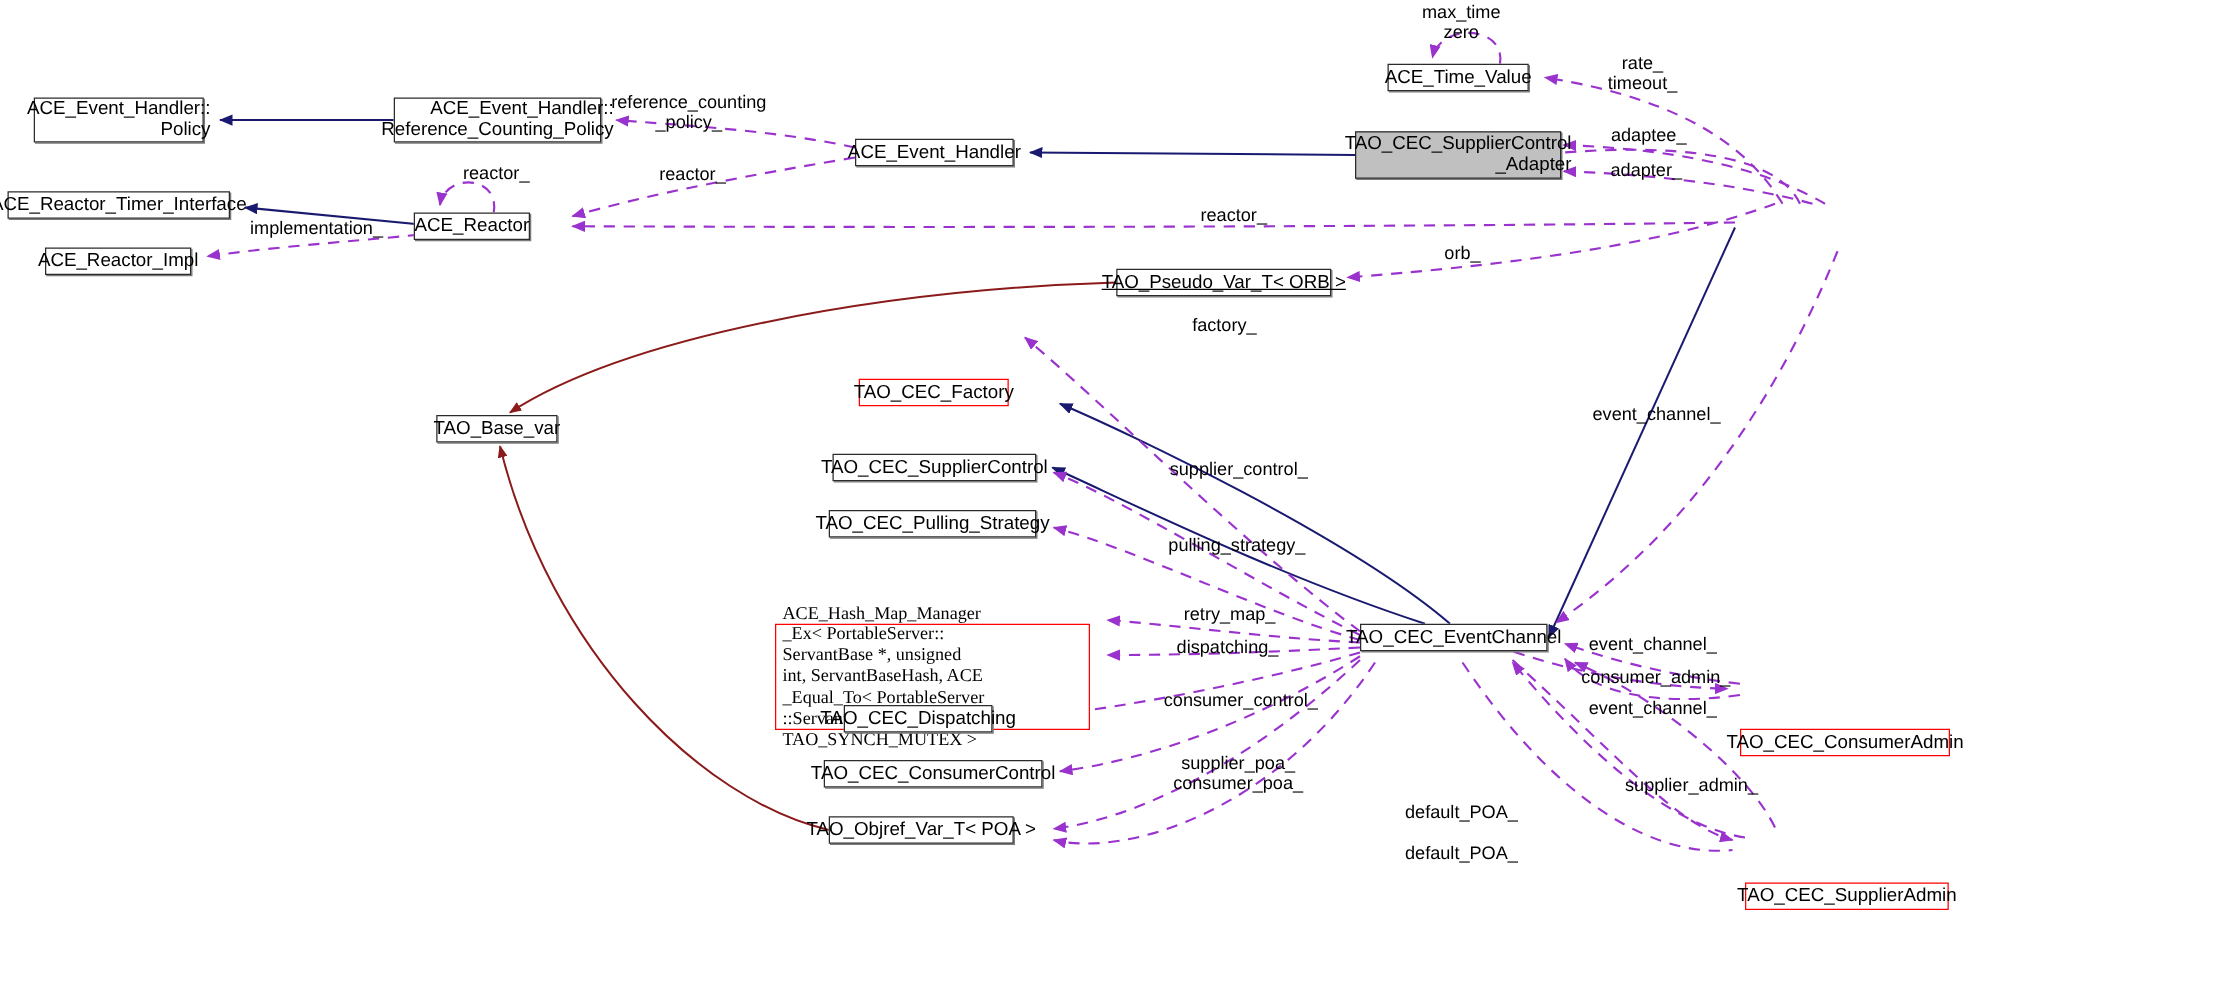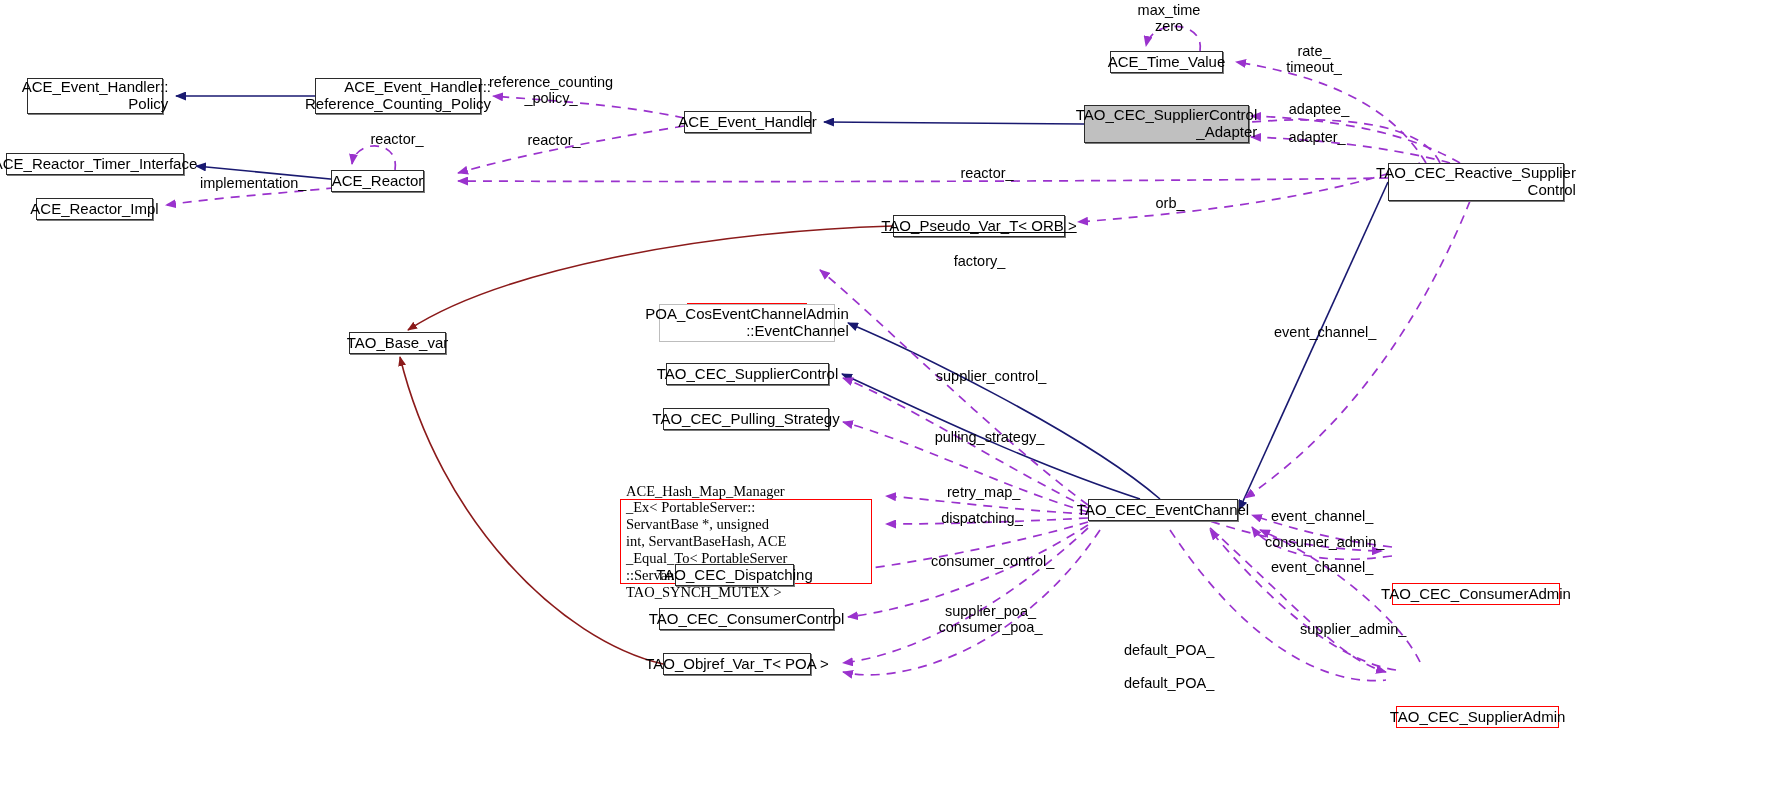--- a/index.html
+++ b/index.html
@@ -138,26 +138,22 @@
 Policy</div>
   <div class="node dark" style="left:315px; top:78px;  width:166px; height:36px;">ACE_Event_Handler::
 Reference_Counting_Policy</div>
   <div class="node dark" style="left:6px;   top:153px; width:178px; height:22px;">ACE_Reactor_Timer_Interface</div>
   <div class="node dark" style="left:36px;  top:198px; width:117px; height:22px;">ACE_Reactor_Impl</div>
   <div class="node dark" style="left:331px; top:170px; width:93px;  height:22px;">ACE_Reactor</div>
   <div class="node dark" style="left:684px; top:111px; width:127px; height:22px;">ACE_Event_Handler</div>
   <div class="node dark" style="left:1110px;top:51px;  width:113px; height:22px;">ACE_Time_Value</div>
   <div class="node filled" style="left:1084px;top:105px;width:165px; height:38px;">TAO_CEC_SupplierControl
 _Adapter</div>
-  <div class="node dark" style="left:1388px;top:163px; width:176px; height:38px;">TAO_CEC_Reactive_Supplier
-Control</div>
   <div class="node dark" style="left:893px; top:215px; width:172px; height:22px;text-decoration:underline;">TAO_Pseudo_Var_T&lt; ORB &gt;</div>
   <div class="node red" style="left:687px; top:259px; width:120px; height:22px;">TAO_CEC_Factory</div>
-  <div class="node gray" style="left:659px; top:304px; width:176px; height:38px;">POA_CosEventChannelAdmin
-::EventChannel</div>
   <div class="node dark" style="left:349px; top:332px; width:97px;  height:22px;">TAO_Base_var</div>
   <div class="node dark" style="left:666px; top:363px; width:163px; height:22px;">TAO_CEC_SupplierControl</div>
   <div class="node dark" style="left:663px; top:408px; width:166px; height:22px;">TAO_CEC_Pulling_Strategy</div>
   <div class="node red blockleft" style="left:620px; top:455px; width:252px; height:85px;">ACE_Hash_Map_Manager
 _Ex&lt; PortableServer::
 ServantBase *, unsigned
  int, ServantBaseHash, ACE
 _Equal_To&lt; PortableServer
 ::ServantBase * &gt;, TAO_SYNCH_MUTEX &gt;</div>
   <div class="node dark" style="left:675px; top:564px; width:119px; height:22px;">TAO_CEC_Dispatching</div>

